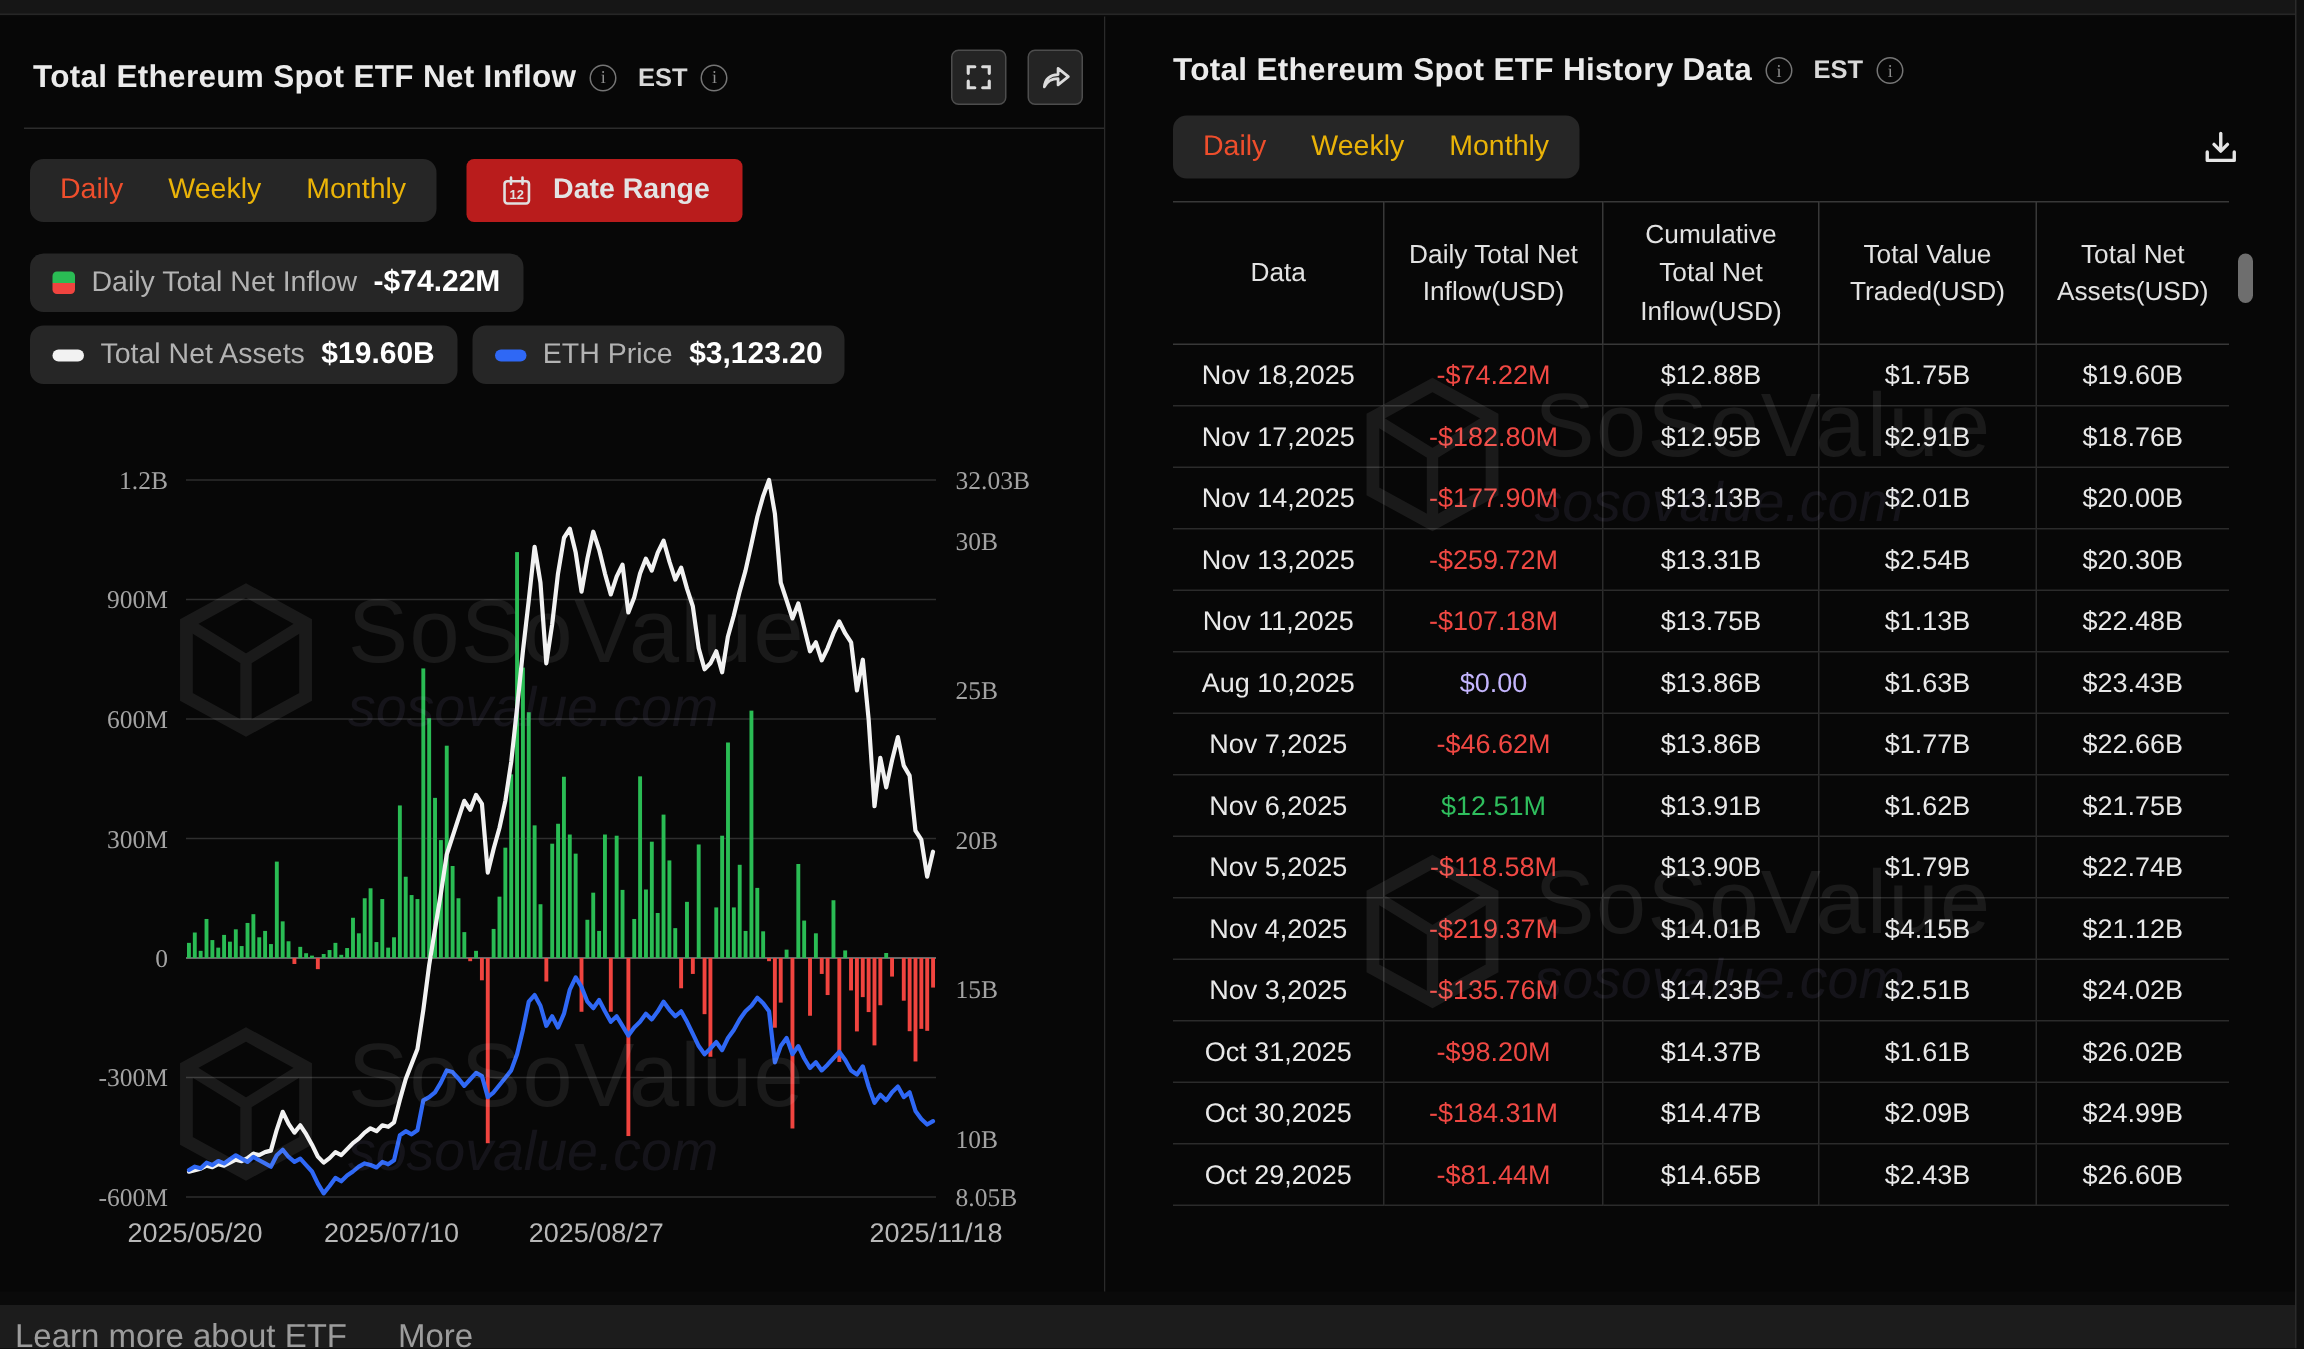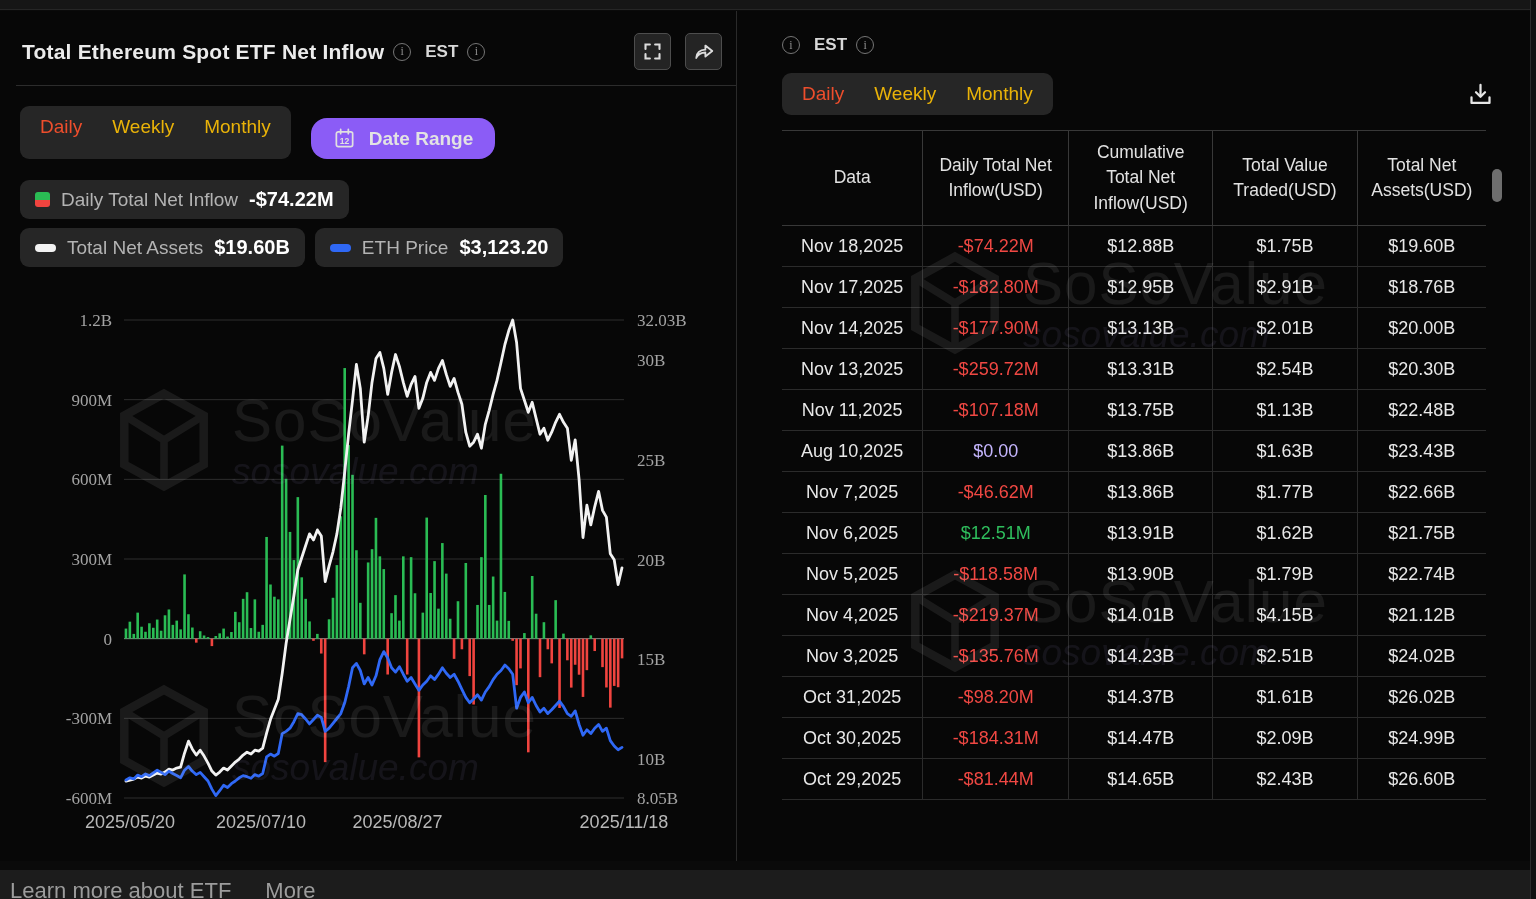--- a/index.html
+++ b/index.html
@@ -20,22 +20,22 @@
   .est { font-size:17px; font-weight:bold; color:#d8d8d8; margin-left:5px; }
   .head-btns { margin-left:auto; display:flex; gap:14px; }
   .sq-btn { width:37px; height:37px; background:#242424; border:1.5px solid #4d4d4d; border-radius:5px;
             display:flex; align-items:center; justify-content:center; cursor:pointer; }
   .head-divider { margin:15px 0 0 -4px; border-bottom:1px solid #2c2c2c; }
 
   .controls { display:flex; gap:20px; margin-top:20px; }
   .tabs { background:#262626; border-radius:9px; padding:10px 20px; display:flex; gap:30px; font-size:19px; }
   .tab { color:#eab308; cursor:pointer; }
   .tab.active { color:var(--accent); }
-  .daterange { background:#8b5cf6; border-radius:16px; padding:9px 22px; display:flex; gap:13px; align-items:center;
-               font-size:19px; font-weight:bold; color:#e3e3e3; cursor:pointer;margin-top:12px; }
+  .daterange { background:#b91c1c; border-radius:5px; padding:9px 22px; display:flex; gap:13px; align-items:center;
+               font-size:19px; font-weight:bold; color:#e3e3e3; cursor:pointer; }
 
   .legend { margin-top:21px; display:flex; flex-direction:column; gap:9px; align-items:flex-start; }
   .chip-row { display:flex; gap:10px; }
   .chip { background:#262626; border-radius:9px; padding:8px 15px; display:flex; align-items:center; gap:11px;
           font-size:19px; color:#b3b3b3; cursor:pointer; }
   .chip b { color:#ffffff; font-size:20px; }
   .icon-split { width:15px; height:15px; border-radius:3px; flex:none; }
   .dash { width:21px; height:8px; border-radius:4px; flex:none; }
 
   .chart-wrap { position:absolute; left:12px; top:289px; width:712px; height:558px; }
@@ -336,20 +336,21 @@
         <path d="M50 6 L92 29 V81 L50 104 L8 81 V29 Z" stroke-width="9"></path>
         <path d="M50 55 L8 29 M50 55 L92 29 M50 55 V104" stroke-width="8"></path>
       </svg>
       <div class="wm-text">
           <div class="wm-brand">SoSoValue</div>
           <div class="wm-domain">sosovalue.com</div>
         </div>
     </div>
 
     <header class="right-head">
+      <span class="panel-title">Total Ethereum Spot ETF History Data</span>
       <span class="info">i</span>
       <span class="est">EST</span>
       <span class="info">i</span>
     </header>
 
     <div class="right-controls">
       <div class="tabs">
         <span class="tab active">Daily</span>
         <span class="tab">Weekly</span>
         <span class="tab">Monthly</span>

